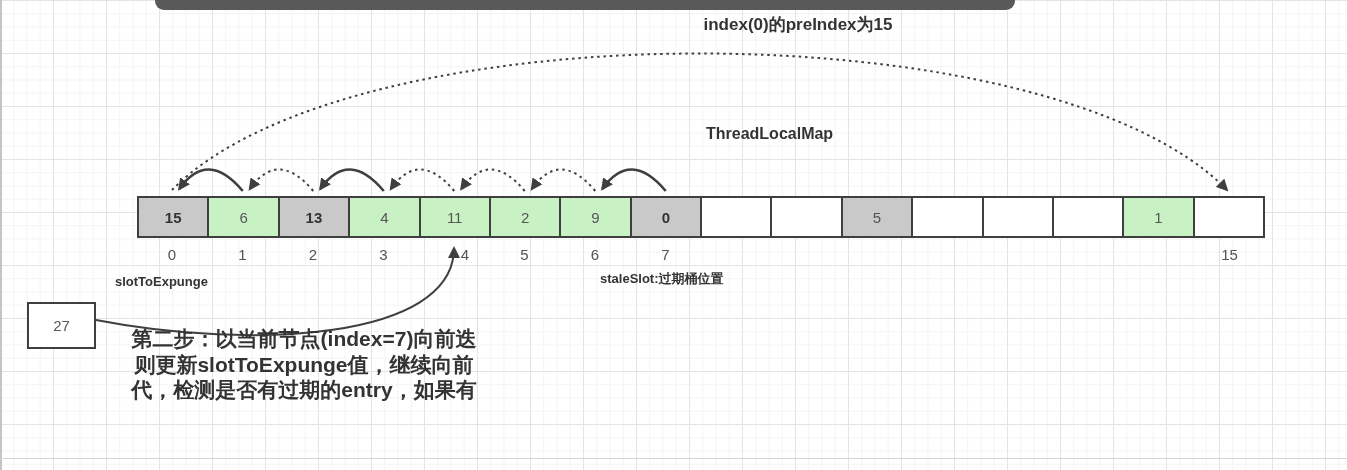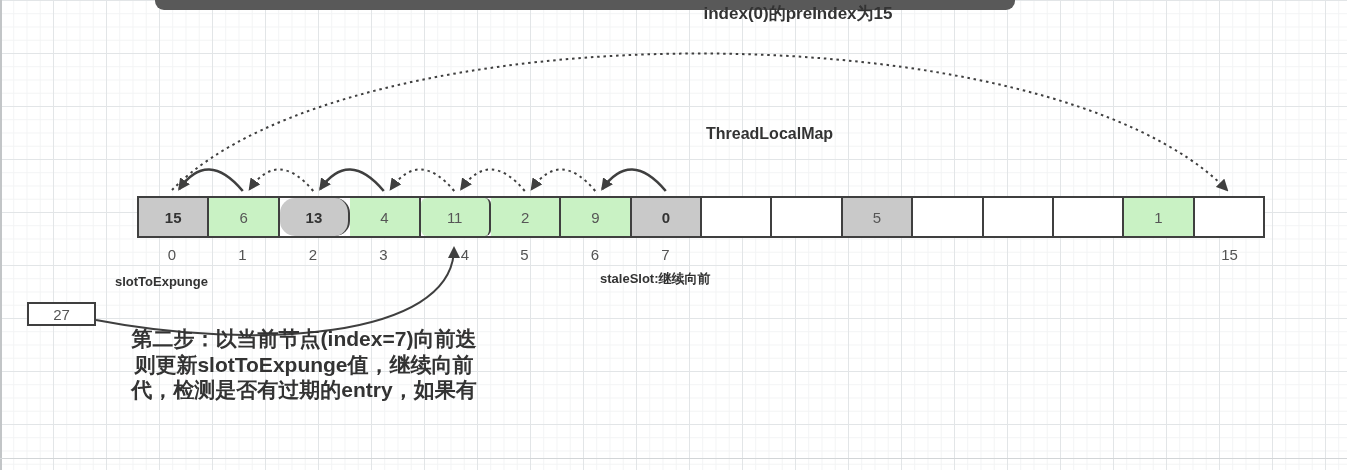--- a/index.html
+++ b/index.html
@@ -11,40 +11,40 @@
       linear-gradient(90deg, var(--grid-major) 1px, transparent 1px),
       linear-gradient(var(--grid-minor) 1px, transparent 1px),
       linear-gradient(90deg, var(--grid-minor) 1px, transparent 1px);
     background-size:53px 53px,53px 53px,13.25px 13.25px,13.25px 13.25px;
     font-family:"Liberation Sans",sans-serif;
     --stroke:#3f3f3f;--grid-major:#e2e5e7;--grid-minor:#f2f3f4;
   }
   .edge-left{position:absolute;left:0;top:0;width:2px;height:470px;background:#c2c5c7;}
   .edge-bottom{position:absolute;left:0;top:458px;width:1347px;height:1px;background:#d2d5d7;}
   .top-bar{position:absolute;left:155px;top:-8px;width:860px;height:18px;border-radius:9px;}
-  .heading{position:absolute;left:638px;top:2px;width:320px;text-align:center;
+  .heading{position:absolute;left:638px;top:13px;width:320px;text-align:center;
            font-size:17px;font-weight:bold;color:#333;}
   .map-label{position:absolute;left:706px;top:125px;width:200px;text-align:left;
              font-size:16px;font-weight:bold;color:#333;}
   svg#arrows{position:absolute;left:0;top:0;pointer-events:none;}
   .arc{fill:none;stroke:var(--stroke);}
   .arc.solid{stroke-width:2.6px;}
   .arc.dotted{stroke-width:2px;stroke-dasharray:2.5 3.8;}
   .arc.thin{stroke-width:2px;}
   .row{position:absolute;left:137px;top:196px;width:1128px;height:42px;display:flex;
        border:2px solid var(--stroke);box-sizing:border-box;}
   .cell{flex:1 1 0;border-right:2px solid var(--stroke);display:flex;align-items:center;
         justify-content:center;font-size:15px;color:#565656;}
   .cell:last-child{border-right:none;}
   .cell.b{font-weight:bold;color:#333;}
   .idx{position:absolute;top:246px;width:70px;text-align:center;font-size:15px;color:#535353;}
   .lbl{position:absolute;font-size:13px;font-weight:bold;color:#333;white-space:nowrap;}
   .lbl.slot{left:115px;top:274px;}
   .lbl.stale{left:600px;top:270px;}
-  .box27{position:absolute;left:27px;top:302px;width:69px;height:24px;box-sizing:border-box;
+  .box27{position:absolute;left:27px;top:302px;width:69px;height:47px;box-sizing:border-box;
          border:2px solid var(--stroke);background:#fff;display:flex;align-items:center;
          justify-content:center;font-size:15px;color:#555;}
   .note{position:absolute;left:118px;top:326px;width:372px;text-align:center;
         font-size:21px;line-height:25.5px;font-weight:bold;color:#333;}
 </style>
 </head>
 <body>
 
 <div class="stage" style="--stroke: #3f3f3f;">
   <div class="edge-left"></div>
@@ -68,23 +68,23 @@
       <path d="M 383.75 191 Q 348.5 149 320.25 189" class="arc solid" marker-end="url(#ah)"></path>
       <path d="M 454.25 191 Q 419 149 390.75 189" class="arc dotted" marker-end="url(#ah)"></path>
       <path d="M 524.75 191 Q 489.5 149 461.25 189" class="arc dotted" marker-end="url(#ah)"></path>
       <path d="M 595.25 191 Q 560 149 531.75 189" class="arc dotted" marker-end="url(#ah)"></path>
       <path d="M 665.75 191 Q 630.5 149 602.25 189" class="arc solid" marker-end="url(#ah)"></path>
     </svg>
 
   <div class="row">
       <div class="cell b" style="background: rgb(201, 201, 201);">15</div>
       <div class="cell" style="background: rgb(201, 242, 196);">6</div>
-      <div class="cell b" style="background: rgb(201, 201, 201); border-radius: 15px;">13</div>
+      <div class="cell b" style="background: rgb(201, 201, 201);">13</div>
       <div class="cell" style="background: rgb(201, 242, 196);">4</div>
-      <div class="cell" style="background: rgb(201, 242, 196); border-radius: 6px;">11</div>
+      <div class="cell" style="background: rgb(201, 242, 196);">11</div>
       <div class="cell" style="background: rgb(201, 242, 196);">2</div>
       <div class="cell" style="background: rgb(201, 242, 196);">9</div>
       <div class="cell b" style="background: rgb(201, 201, 201);">0</div>
       <div class="cell" style="background: rgb(255, 255, 255);"></div>
       <div class="cell" style="background: rgb(255, 255, 255);"></div>
       <div class="cell" style="background: rgb(201, 201, 201);">5</div>
       <div class="cell" style="background: rgb(255, 255, 255);"></div>
       <div class="cell" style="background: rgb(255, 255, 255);"></div>
       <div class="cell" style="background: rgb(255, 255, 255);"></div>
       <div class="cell" style="background: rgb(201, 242, 196);">1</div>
@@ -96,21 +96,21 @@
       <div class="idx" style="left: 278px;">2</div>
       <div class="idx" style="left: 348.5px;">3</div>
       <div class="idx" style="left: 430px;">4</div>
       <div class="idx" style="left: 489.5px;">5</div>
       <div class="idx" style="left: 560px;">6</div>
       <div class="idx" style="left: 630.5px;">7</div>
       <div class="idx" style="left: 1194.5px;">15</div>
     </div>
 
   <div class="lbl slot">slotToExpunge</div>
-  <div class="lbl stale">staleSlot:继续向前</div>
+  <div class="lbl stale">staleSlot:过期桶位置</div>
 
   <div class="box27">
     <span>27</span>
   </div>
 
   <div class="note">
     <div>第二步：以当前节点(index=7)向前迭</div>
     <div>则更新slotToExpunge值，继续向前</div>
     <div>代，检测是否有过期的entry，如果有</div>
   </div>

